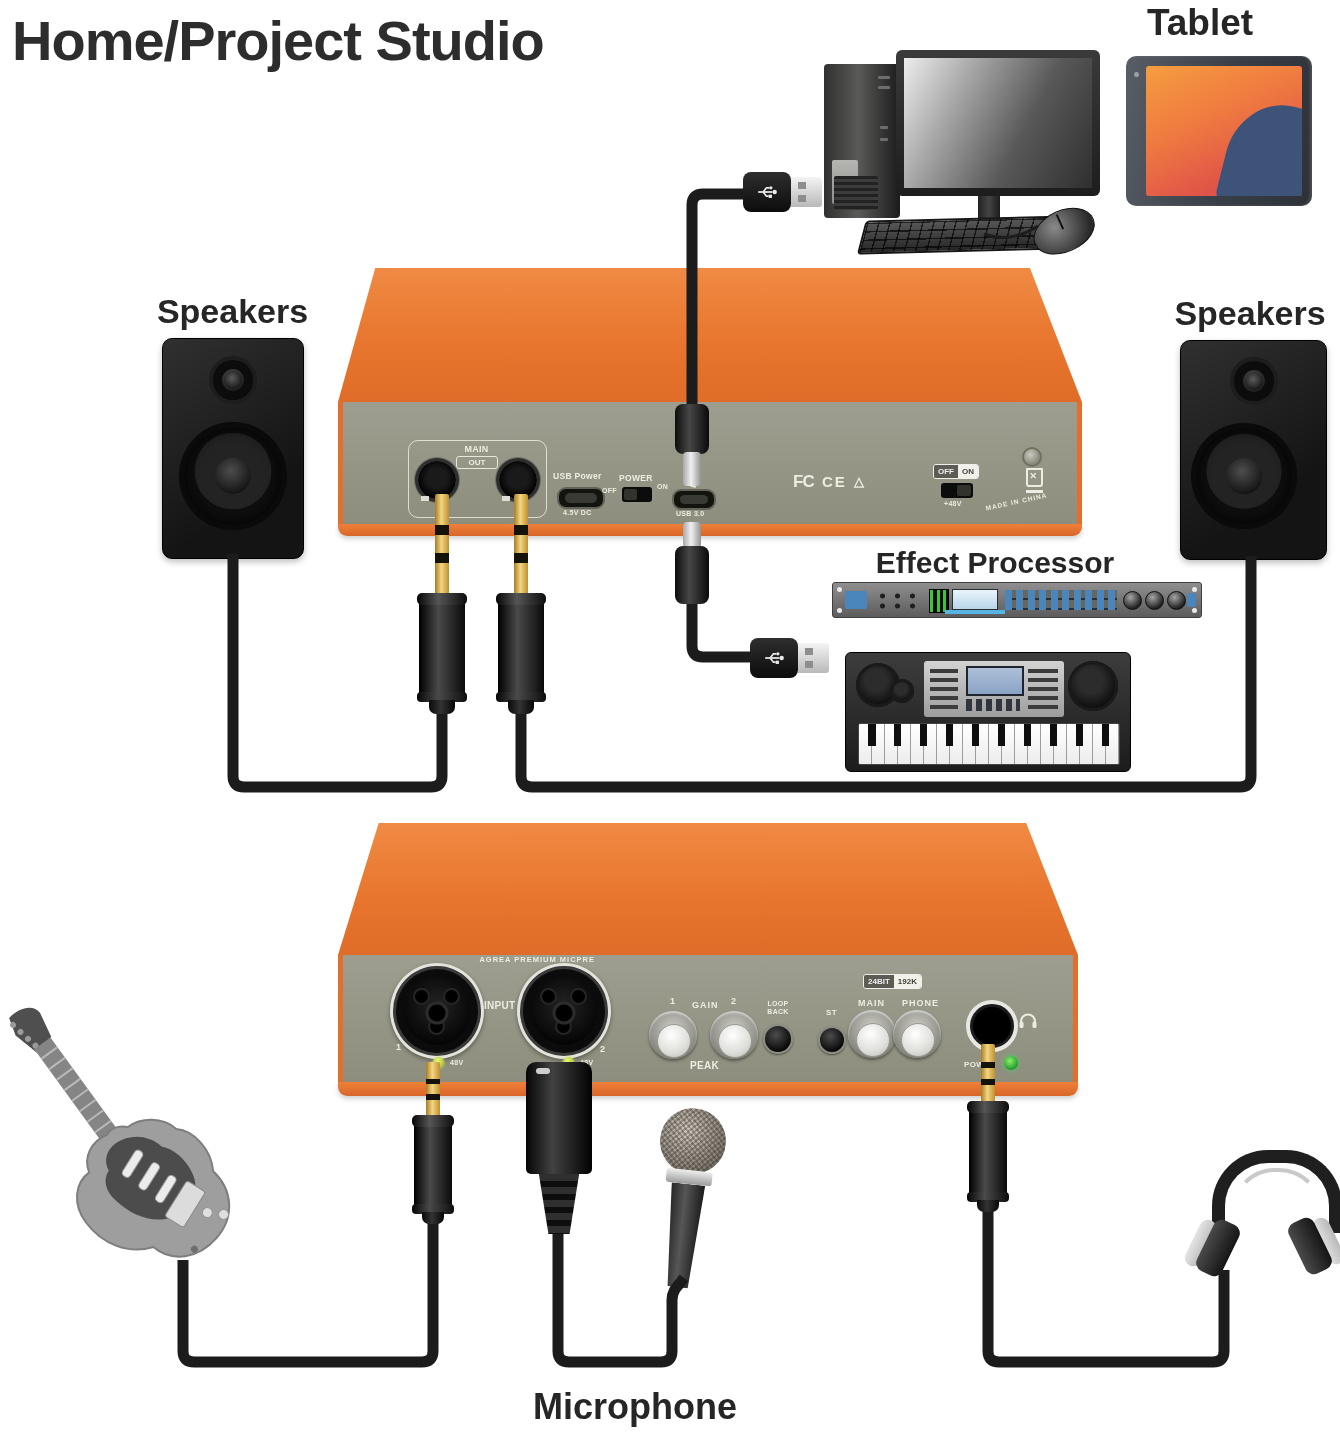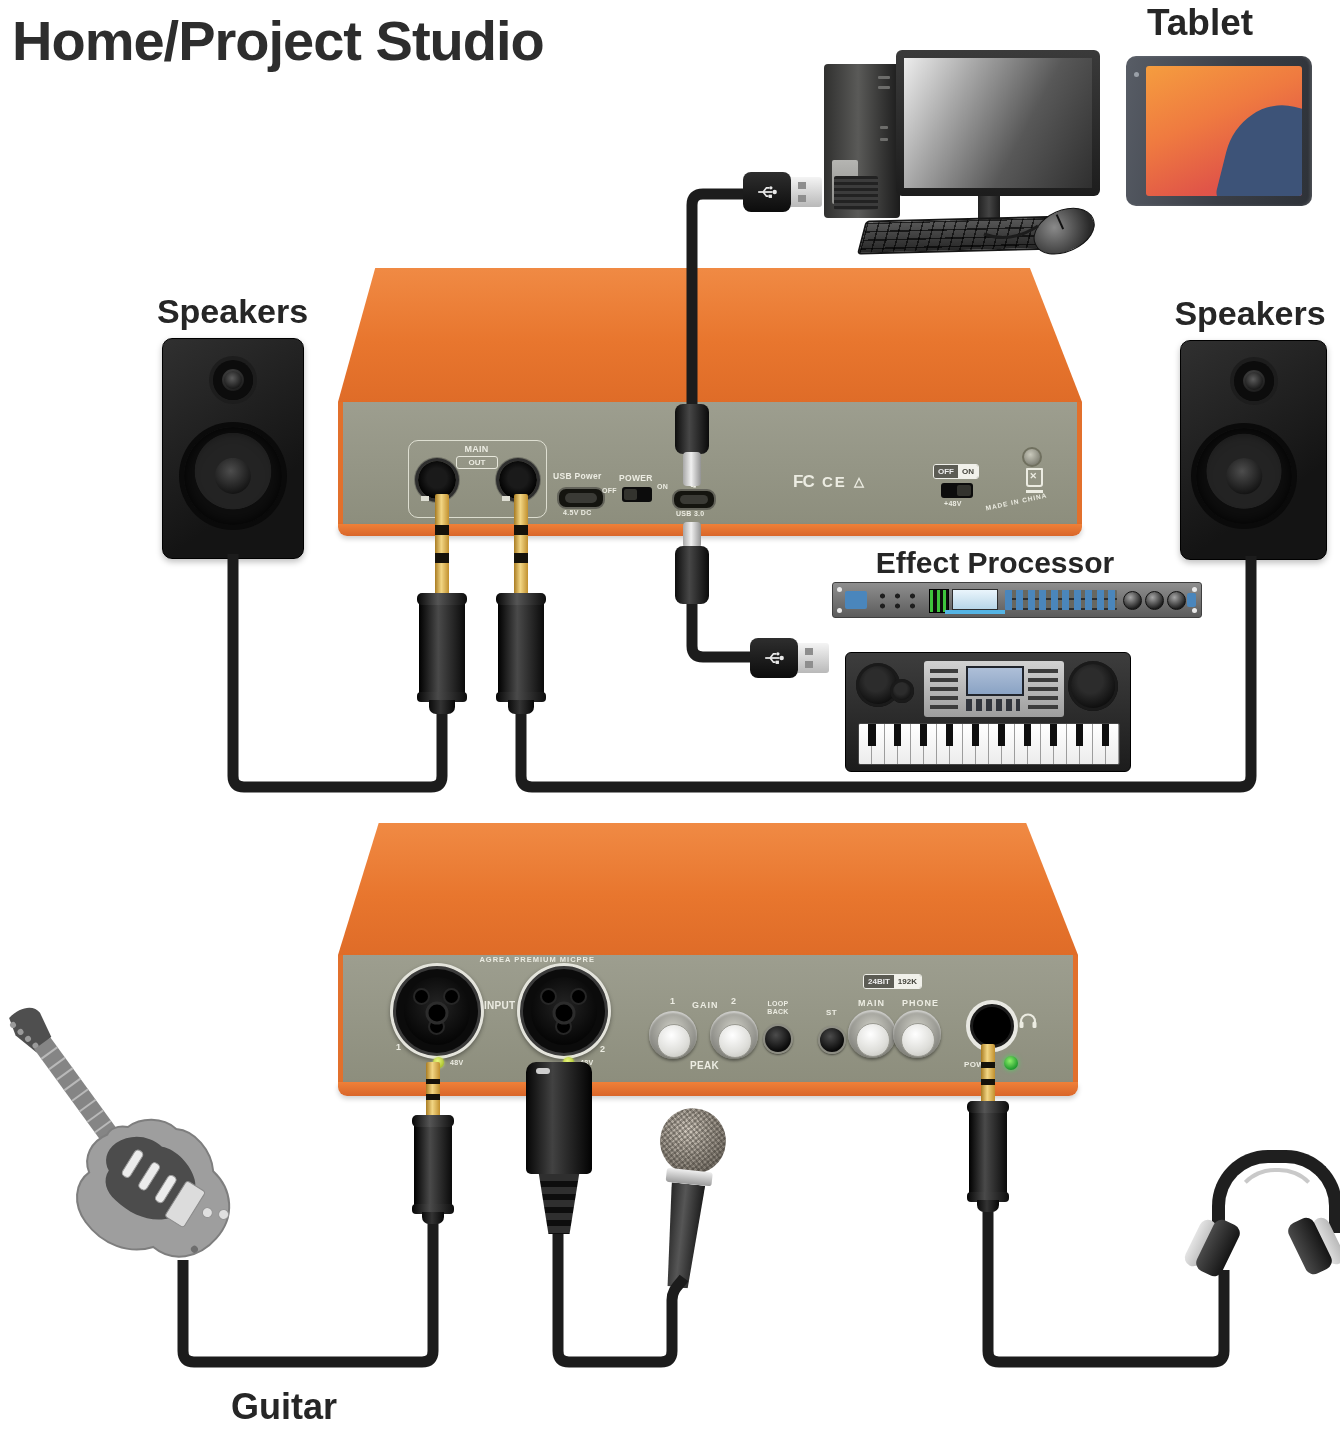--- a/index.html
+++ b/index.html
@@ -455,15 +455,15 @@
   </div>
 
   <div class="abs" style="left:1190px;top:1146px;width:150px;height:136px;z-index:2;">
     <div class="hp-band" style="left:22px;top:4px;width:104px;height:70px;"></div>
     <div class="hp-pad" style="left:2px;top:72px;width:17px;height:50px;transform:rotate(26deg);"></div>
     <div class="hp-cup" style="left:14px;top:74px;width:28px;height:56px;transform:rotate(26deg);"></div>
     <div class="hp-pad" style="left:130px;top:70px;width:17px;height:50px;transform:rotate(-26deg);"></div>
     <div class="hp-cup" style="left:106px;top:72px;width:28px;height:56px;transform:rotate(-26deg);"></div>
   </div>
 
-  <div class="lbl" style="left:184px;top:1386px;width:200px;font-size:36px;">Guitar</div>
+  <div class="lbl" style="left:505px;top:1386px;width:260px;font-size:36px;">Microphone</div>
 
 </div>
 
 </body></html>

